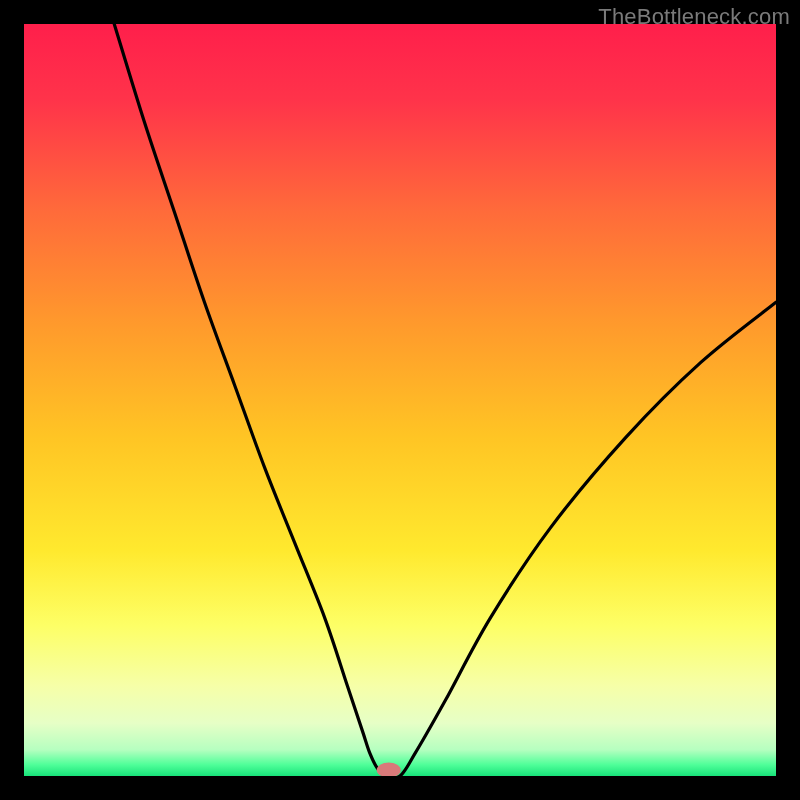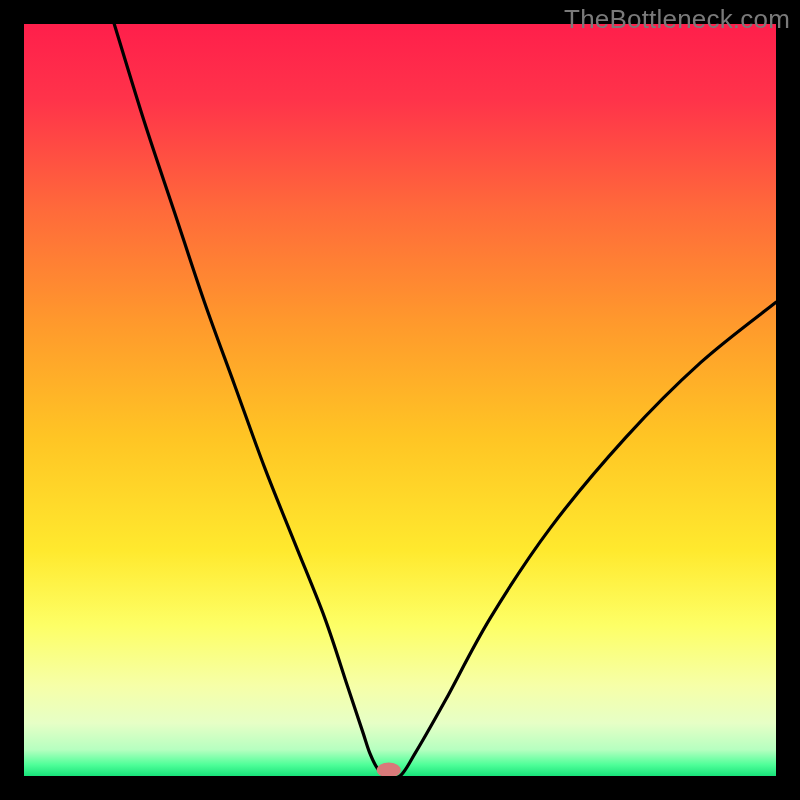--- a/index.html
+++ b/index.html
@@ -23,21 +23,21 @@
     top: 24px;
     width: 752px;
     height: 752px;
     overflow: hidden;
   }
   .watermark {
     position: absolute;
     top: 4px;
     right: 10px;
     color: #7a7a7a;
-    font-size: 26px;
+    font-size: 22px;
     font-weight: 500;
     letter-spacing: 0.2px;
     z-index: 20;
   }
   svg { display: block; }
 </style>
 </head>
 <body>
 
 <div class="outer">

